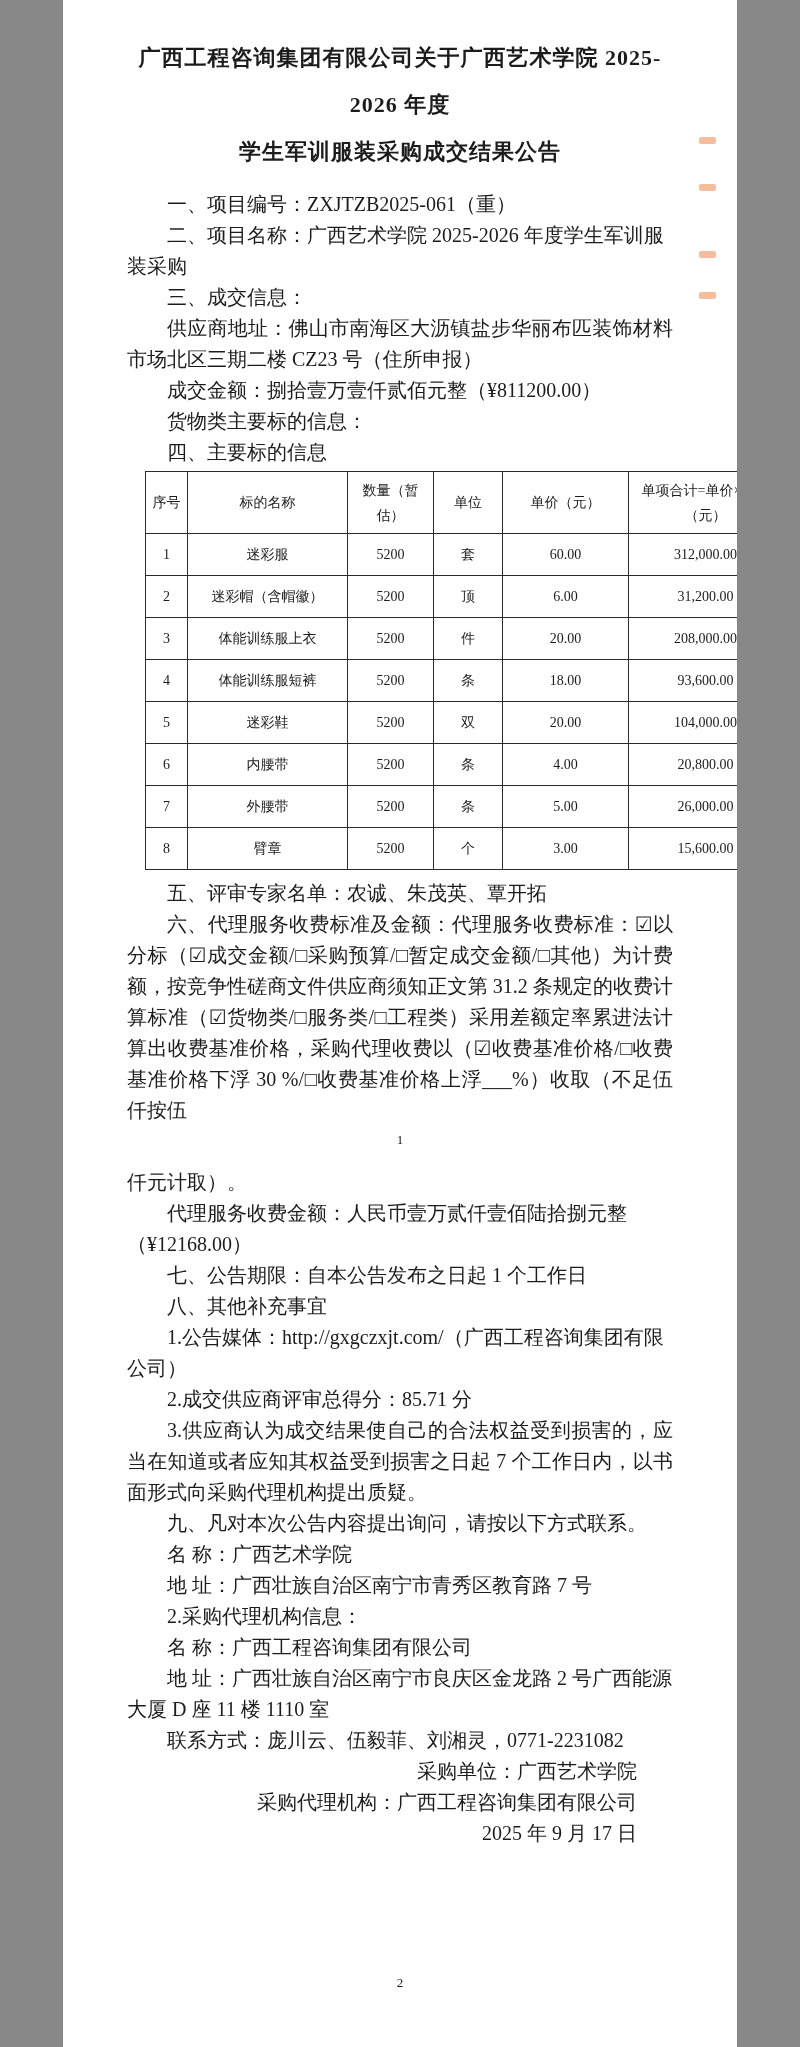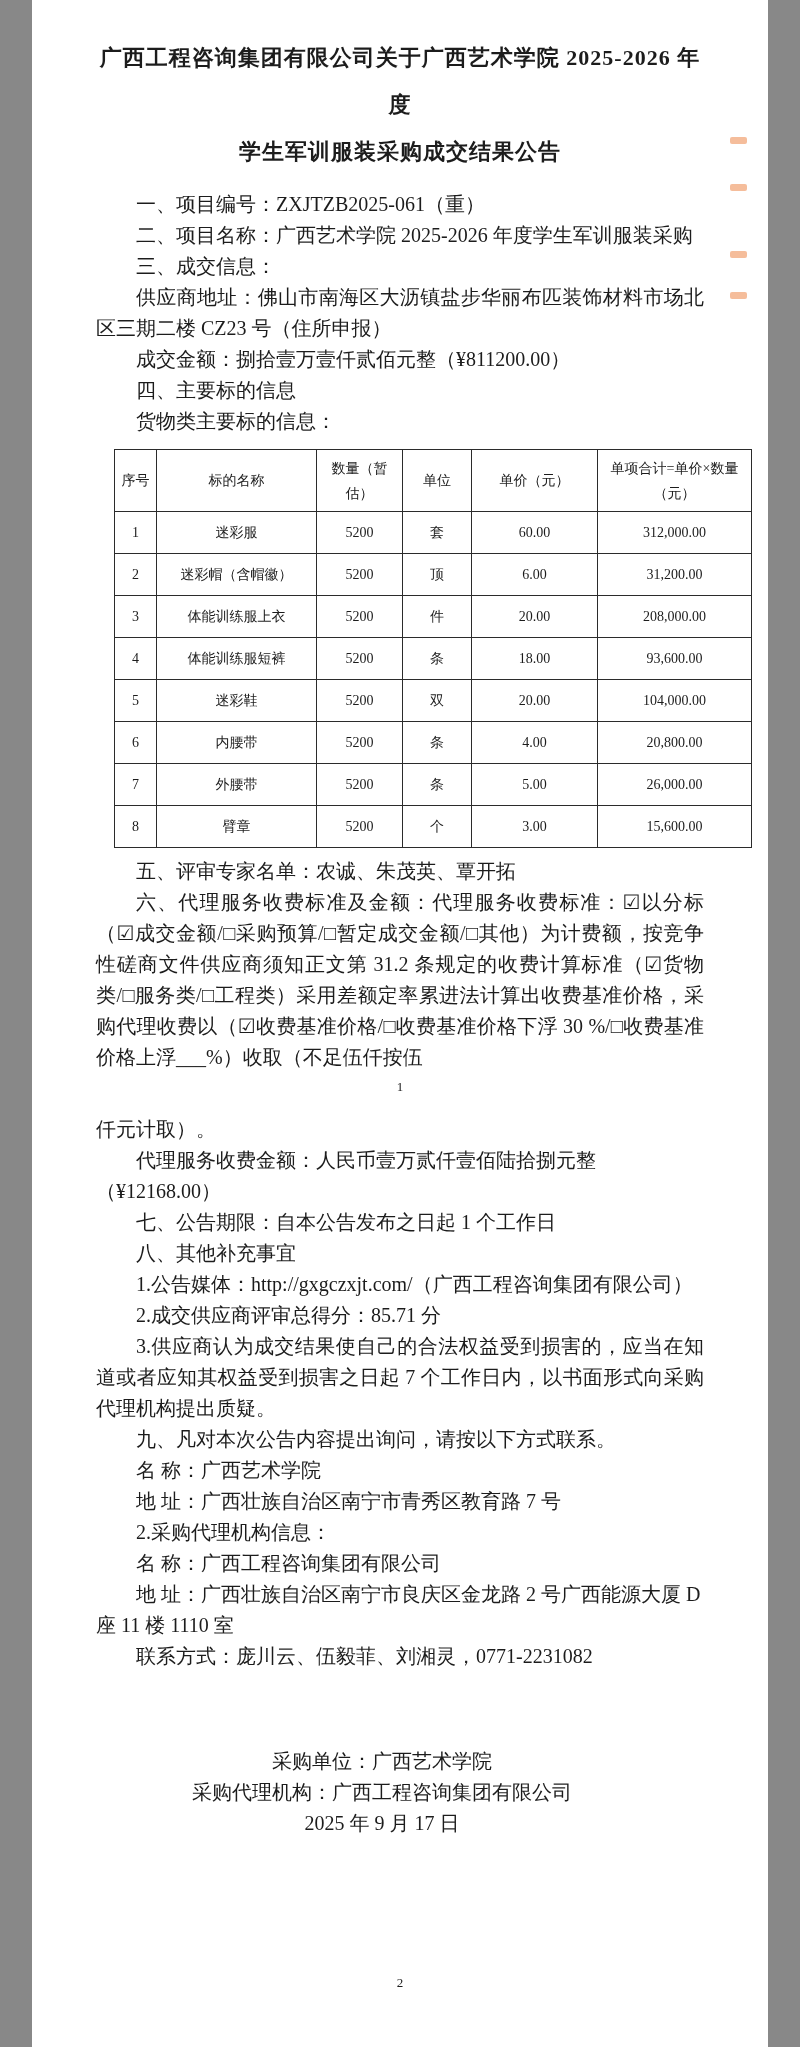--- a/index.html
+++ b/index.html
@@ -1,18 +1,18 @@
 <!DOCTYPE html>
 <html><head>
 <meta charset="utf-8">
 <style>
   html, body { margin: 0; padding: 0; background: #888; }
   .page {
     position: relative;
-    width: 736px;
+    width: 674px;
     height: 2047px;
     margin: 0 auto;
     background: #ffffff;
     color: #1c1c1c;
     font-family: "Liberation Serif", "DejaVu Serif", serif;
     overflow: hidden;
   }
   .content { padding: 34px 64px 0 64px; }
 
   .title {
@@ -31,21 +31,21 @@
     line-height: 31px;
     text-indent: 2em;
     white-space: normal;
   }
   .justify { text-align: justify; }
 
   .goods-table {
     border-collapse: collapse;
     table-layout: fixed;
     width: 637px;
-    margin: 12px 0 8px 18px;
+    margin: 3px 0 8px 18px;
     font-size: 14px;
   }
   .goods-table th, .goods-table td {
     border: 1px solid #2b2b2b;
     text-align: center;
     vertical-align: middle;
     font-weight: normal;
     padding: 0 3px;
     overflow: hidden;
   }
@@ -53,22 +53,21 @@
   .goods-table td { height: 41px; line-height: 20px; }
 
   .mid-page-num {
     margin: 0;
     text-align: center;
     font-size: 13px;
     line-height: 28px;
   }
 
   .sign-block {
-    margin-top: 74px;
-    text-align: center;
+    text-align: right;
     padding-right: 36px;
   }
   .sign-block .line { text-indent: 0; }
 
   .bottom-page-num {
     position: absolute;
     top: 1975px;
     left: 0;
     width: 100%;
     text-align: center;
@@ -100,22 +99,22 @@
     <h1 class="title">
       <span class="tline">广西工程咨询集团有限公司关于广西艺术学院 2025-2026 年度</span>
       <span class="tline">学生军训服装采购成交结果公告</span>
     </h1>
 
     <p class="line">一、项目编号：ZXJTZB2025-061（重）</p>
     <p class="line">二、项目名称：广西艺术学院 2025-2026 年度学生军训服装采购</p>
     <p class="line">三、成交信息：</p>
     <p class="line justify">供应商地址：佛山市南海区大沥镇盐步华丽布匹装饰材料市场北区三期二楼 CZ23 号（住所申报）</p>
     <p class="line">成交金额：捌拾壹万壹仟贰佰元整（¥811200.00）</p>
+    <p class="line">货物类主要标的信息：</p>
     <p class="line">四、主要标的信息</p>
-    <p class="line">货物类主要标的信息：</p>
 
     <table class="goods-table">
       <colgroup>
         <col style="width:42px">
           <col style="width:160px">
           <col style="width:86px">
         <col style="width:69px">
           <col style="width:126px">
           <col style="width:154px">
       </colgroup>

